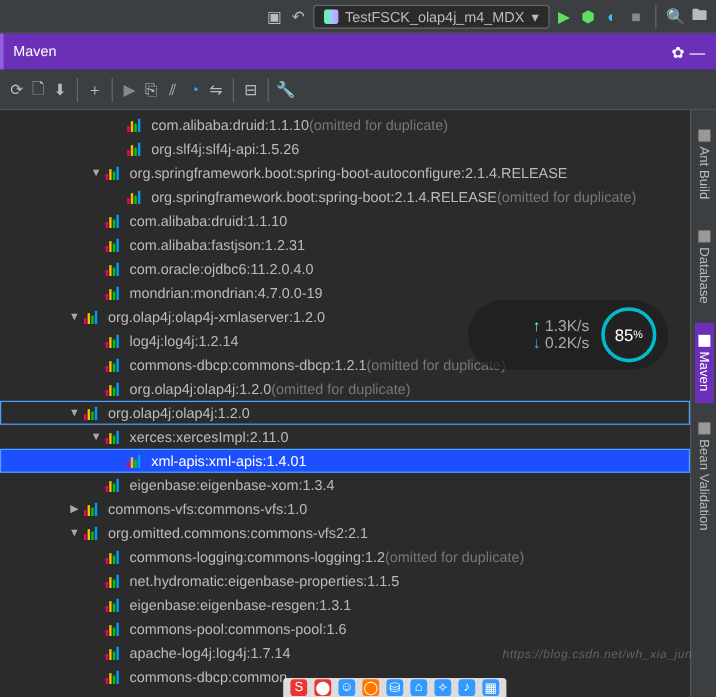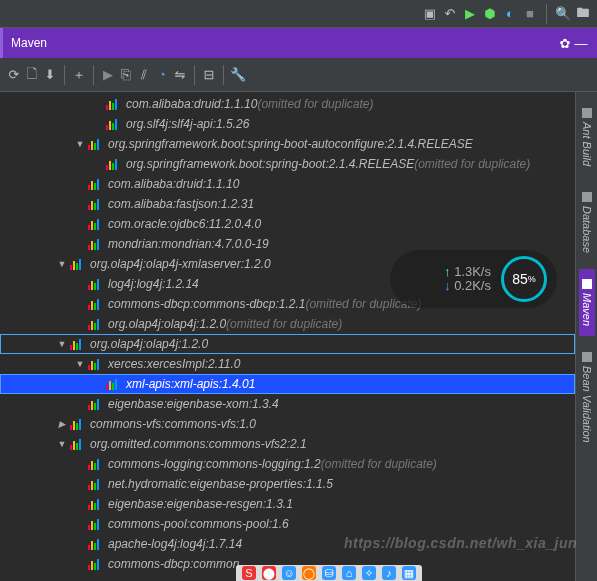--- a/index.html
+++ b/index.html
@@ -9,21 +9,21 @@
   .top-toolbar .spacer { flex: 1; }
   .run-config { background: #2b2b2b; padding: 2px 8px; border: 1px solid #666; border-radius: 3px; display: flex; align-items: center; gap: 6px; }
   .config-icon { width: 12px; height: 12px; background: linear-gradient(90deg,#5f9,#9cf,#c9f); border-radius: 2px; }
   
   .panel-header { height: 30px; background: #6c2fb8; display: flex; align-items: center; padding: 0 8px; color: #fff; font-weight: 500; border-left: 3px solid #8f5fe0; }
   .panel-header .spacer { flex: 1; }
   
   .panel-toolbar { height: 34px; background: #3c3f41; display: flex; align-items: center; padding: 0 6px; gap: 2px; border-bottom: 1px solid #555; }
   .tb-sep { width: 1px; height: 20px; background: #666; margin: 0 4px; }
   
-  .main { display: flex; height: calc(100% - 92px); font-style: italic; }
+  .main { display: flex; height: calc(100% - 92px); }
   .tree-panel { flex: 1; background: #2b2b2b; overflow-y: auto; padding: 2px 0; }
   .right-tabs { width: 22px; background: #3c3f41; border-left: 1px solid #555; display: flex; flex-direction: column; align-items: center; padding-top: 6px; gap: 6px; }
   .vtab { writing-mode: vertical-rl; padding: 10px 2px; font-size: 11px; color: #bbb; cursor: pointer; display:flex; align-items:center; gap:4px;}
   .vtab.active { background: #6c2fb8; color: #fff; }
   .vtab-icon { width: 10px; height: 10px; background: #999; display:inline-block; }
   .vtab.active .vtab-icon { background:#fff; }
   .vtab.maven .vtab-icon { background:#fff; }
   
   .node { display: flex; align-items: center; height: 20px; padding-right: 4px; white-space: nowrap; }
   .node .indent { display: inline-block; }
@@ -45,32 +45,37 @@
   .ico.green { color: #5fde5f; }
   .ico.bug { color: #5fde5f; }
   .ico.cov { color: #4bf; }
   .ico.blue { color: #4aa3ff; }
   
   .net-widget { position: absolute; right: 40px; top: 250px; display: flex; align-items: center; gap: 10px; background: rgba(30,30,30,0.7); padding: 6px 10px; border-radius: 30px; }
   .net-speeds { font-size: 13px; color: #aaa; line-height: 14px; margin-left: 44px; }
   .netup{color:#5fc;} .netdown{color:#59f;}
   .circle { width: 46px; height: 46px; border-radius: 50%; border: 3px solid #0bc; display:flex; align-items:center; justify-content:center; font-size:14px; color:#fff; background: radial-gradient(circle,#222 70%,transparent); text-align: center; }
   
-  .watermark { position: absolute; right: 20px; bottom: 30px; font-size: 14px; color: rgba(200,200,200,0.35); font-style: italic; letter-spacing: 0.5px; font-weight: bold;}
+  .watermark { position: absolute; right: 20px; bottom: 30px; font-size: 10px; color: rgba(200,200,200,0.35); font-style: italic; letter-spacing: 0.5px;}
   
   .dock { position: absolute; bottom: 0; left: 236px; height: 16px; display: flex; gap: 6px; align-items:center; background:rgba(240,240,240,0.9); padding: 0 6px; border-radius: 3px 3px 0 0;}
   .dock-icon { width: 14px; height: 14px; border-radius:3px; display:flex;align-items:center;justify-content:center;font-size:11px;color:#fff;}
 </style>
 </head>
 <body>
 
 <div class="top-toolbar">
   <div class="spacer"></div>
   <span class="ico">▣</span>
   <span class="ico">↶</span>
+  <div class="run-config">
+    <span class="config-icon"></span>
+    <span>TestFSCK_olap4j_m4_MDX</span>
+    <span>▾</span>
+  </div>
   <span class="ico green">▶</span>
   <span class="ico bug">⬢</span>
   <span class="ico cov">◐</span>
   <span class="ico" style="color:#888">■</span>
   <span class="tb-sep"></span>
   <span class="ico">🔍</span>
   <span class="ico">🖿</span>
 </div>
 
 <div class="panel-header">

